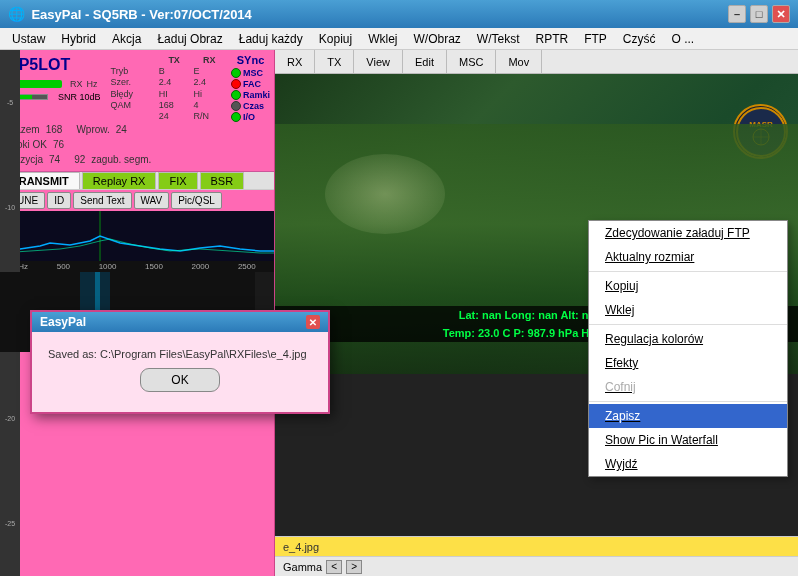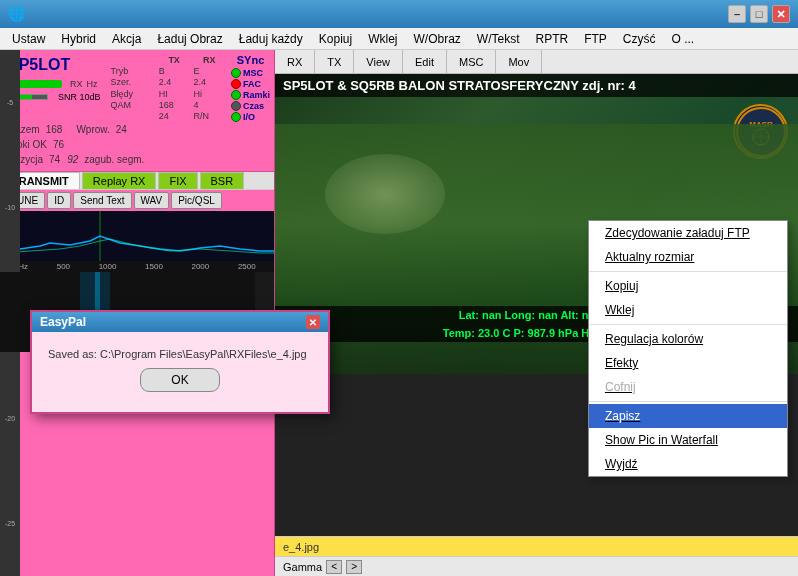--- a/index.html
+++ b/index.html
@@ -370,20 +370,21 @@
       height: 100%;
       background: #00cc00;
     }
   </style>
 </head>
 <body>
 
 <div class="title-bar">
   <div style="display:flex;align-items:center;">
     <span style="margin-right:6px;font-size:14px;">🌐</span>
+    <span>EasyPal - SQ5RB - Ver:07/OCT/2014</span>
   </div>
   <div class="title-bar-controls">
     <div class="title-bar-btn min">–</div>
     <div class="title-bar-btn max">□</div>
     <div class="title-bar-btn close">✕</div>
   </div>
 </div>
 
 <div class="menu-bar">
   <div class="menu-item">Ustaw</div>
@@ -491,21 +492,21 @@
         <span style="margin-left:8px;">Wprow.</span>
         <span>24</span>
       </div>
       <div class="stats-row">
         <span>Bloki OK</span>
         <span>76</span>
       </div>
       <div class="stats-row">
         <span>Pozycja</span>
         <span>74</span>
-        <span style="margin-left:1px;font-style:italic;">92</span>
+        <span style="margin-left:8px;">92</span>
         <span>zagub. segm.</span>
       </div>
     </div>
 
     <div class="tabs-row">
       <div class="tab active">TRANSMIT</div>
       <div class="tab">Replay RX</div>
       <div class="tab">FIX</div>
       <div class="tab">BSR</div>
     </div>
@@ -571,21 +572,20 @@
       <div class="right-tab">RX</div>
       <div class="right-tab">TX</div>
       <div class="right-tab">View</div>
       <div class="right-tab">Edit</div>
       <div class="right-tab">MSC</div>
       <div class="right-tab">Mov</div>
     </div>
 
     <div class="sstv-image-area">
 
-      <div class="sstv-title-bar">SP5LOT &amp; SQ5RB   BALON STRATOSFERYCZNY   zdj. nr: 4</div>
 
       <div style="position:absolute;top:30px;right:10px;width:55px;height:55px;border-radius:50%;background:radial-gradient(circle,#2a3a6a,#111);border:2px solid #cc8800;display:flex;align-items:center;justify-content:center;overflow:hidden;">
         <svg width="50" height="50" viewBox="0 0 50 50">
           <circle cx="25" cy="25" r="24" fill="#1a2a4a" stroke="#cc8800" stroke-width="2"></circle>
           <text x="25" y="20" text-anchor="middle" fill="#cc8800" font-size="8" font-weight="bold">MASR</text>
           <circle cx="25" cy="30" r="8" fill="none" stroke="#cc8800" stroke-width="1"></circle>
           <line x1="25" y1="22" x2="25" y2="38" stroke="#cc8800" stroke-width="0.5"></line>
           <line x1="17" y1="30" x2="33" y2="30" stroke="#cc8800" stroke-width="0.5"></line>
         </svg>
       </div>

